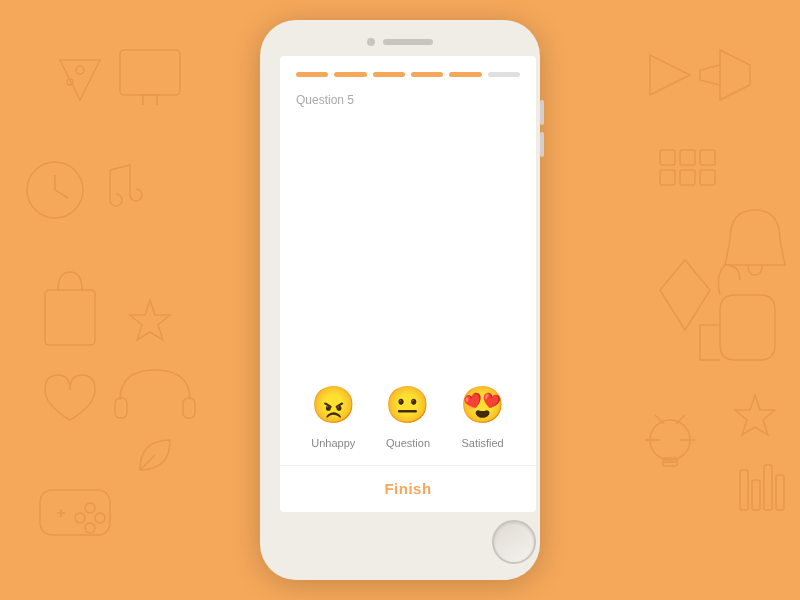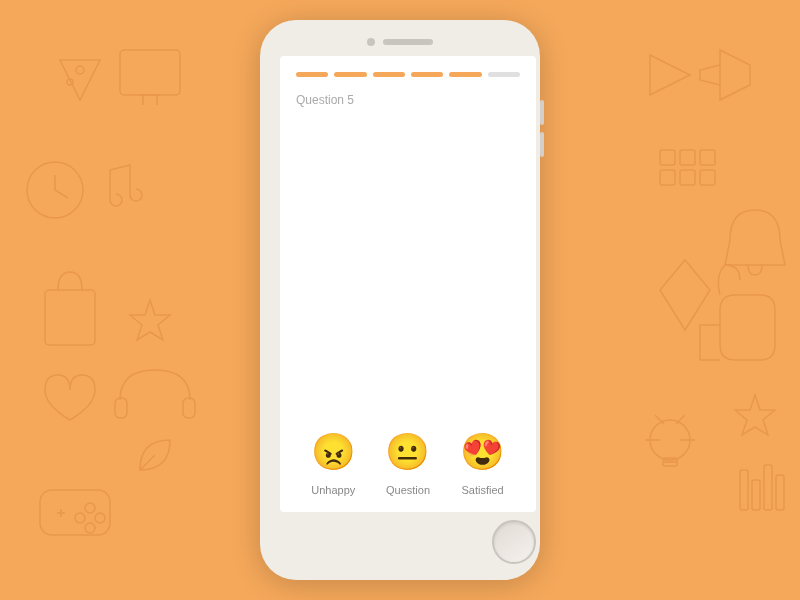--- a/index.html
+++ b/index.html
@@ -303,17 +303,20 @@
         <span class="emoji-label">Question</span>
       </div>
 
       <div class="emoji-option">
         <div class="emoji-face">😍</div>
         <span class="emoji-label">Satisfied</span>
       </div>
 
     </div>
 
+    <div class="screen-footer">
+      <button class="finish-btn">Finish</button>
+    </div>
 
   </div>
 
   <div class="phone-home"></div>
 </div>
 
 </body></html>

